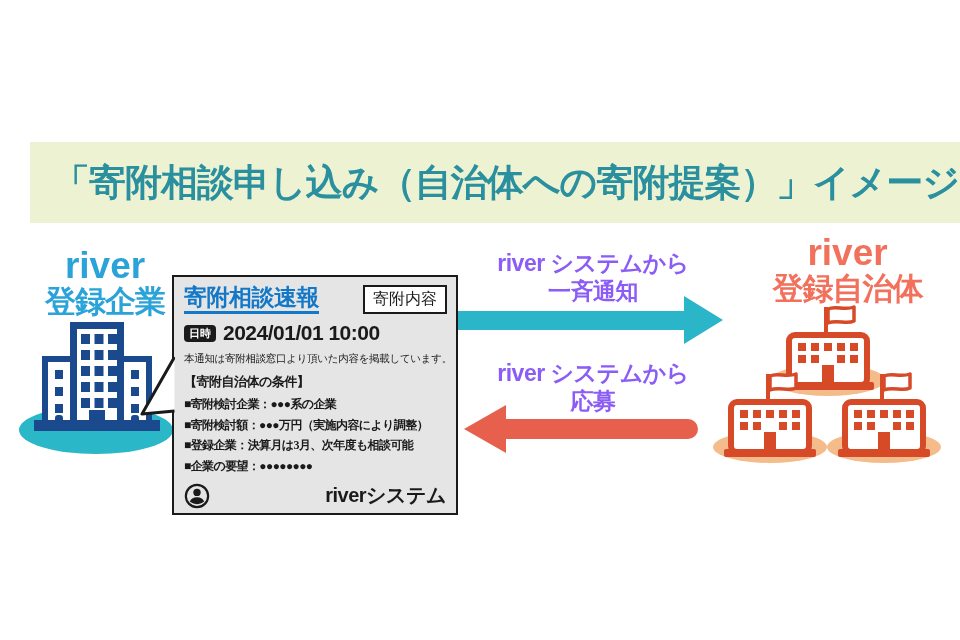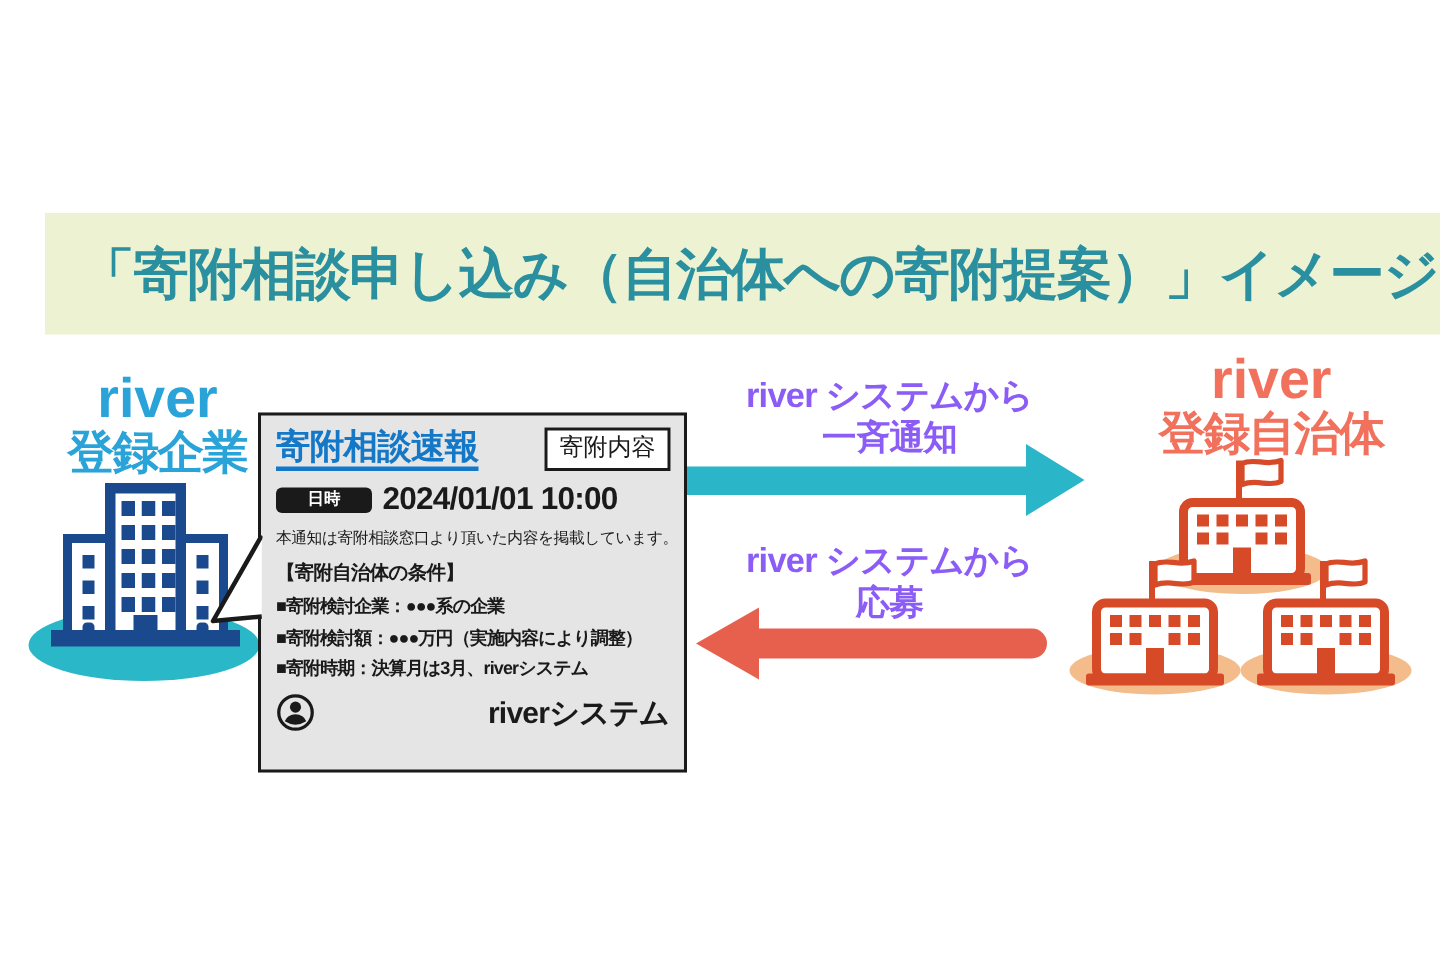--- a/index.html
+++ b/index.html
@@ -40,26 +40,26 @@
     padding-bottom:1px;line-height:1.15;
   }
   .sample-badge{
     position:absolute;top:8px;right:9px;
     border:2px solid #1a1a1a;font-size:16px;font-weight:500;
     padding:2px 8px 4px 8px;line-height:1.2;background:#fff;
   }
   .date-row{margin-top:7px;display:flex;align-items:center;gap:7px;}
   .date-badge{
     background:#1a1a1a;color:#fff;font-size:11px;font-weight:700;
-    padding:3px 21px;border-radius:4px;line-height:1;flex:0 0 auto;
+    padding:3px 5px;border-radius:4px;line-height:1;flex:0 0 auto;
   }
   .date-value{font-size:21px;font-weight:700;letter-spacing:-0.5px;white-space:nowrap;}
   .card-note{font-size:10.5px;letter-spacing:-0.3px;margin-top:7px;white-space:nowrap;}
   .cond-heading{font-size:13px;font-weight:700;margin-top:7px;letter-spacing:-0.5px;}
-  .cond-list{margin-top:3px;}
+  .cond-list{margin-top:3px;font-family:Liberation Serif, serif;}
   .cond-item{font-size:12px;font-weight:700;line-height:20.5px;letter-spacing:-0.6px;white-space:nowrap;}
   .card-footer{margin-top:6px;display:flex;align-items:center;gap:6px;justify-content:space-between;}
   .person-icon{width:26px;height:26px;flex:0 0 auto;}
   .brand-name{font-size:20px;font-weight:600;letter-spacing:-0.5px;}
   
   .tail{position:absolute;left:139px;top:355px;width:36px;height:64px;z-index:3;}
   
   .notify-label,.apply-label{
     position:absolute;left:460px;width:266px;text-align:center;
     font-weight:700;font-size:23px;line-height:28px;letter-spacing:-0.5px;color:#8b5cf6;
@@ -134,21 +134,22 @@
   <span class="sample-badge">寄附内容</span>
   <div class="date-row">
     <span class="date-badge">日時</span>
     <span class="date-value">2024/01/01 10:00</span>
   </div>
   <div class="card-note">本通知は寄附相談窓口より頂いた内容を掲載しています。</div>
   <div class="cond-heading">【寄附自治体の条件】</div>
   <div class="cond-list">
     <div class="cond-item">■寄附検討企業：●●●系の企業</div>
     <div class="cond-item">■寄附検討額：●●●万円（実施内容により調整）</div>
-    <div class="cond-item">■寄附時期：決算月は3月、riverシステム</div>
+    <div class="cond-item">■登録企業：決算月は3月、次年度も相談可能</div>
+    <div class="cond-item">■企業の要望：●●●●●●●●</div>
   </div>
   <div class="card-footer">
     <svg class="person-icon" viewBox="0 0 24 24">
       <circle cx="12" cy="12" r="10.3" fill="none" stroke="#1a1a1a" stroke-width="2"></circle>
       <circle cx="12" cy="8.7" r="3.4" fill="#1a1a1a"></circle>
       <path d="M5.4 17.4 a6.8 5.6 0 0 1 13.2 0 q-6.6 4.2 -13.2 0 z" fill="#1a1a1a"></path>
     </svg>
     <span class="brand-name">riverシステム</span>
   </div>
 </div>

